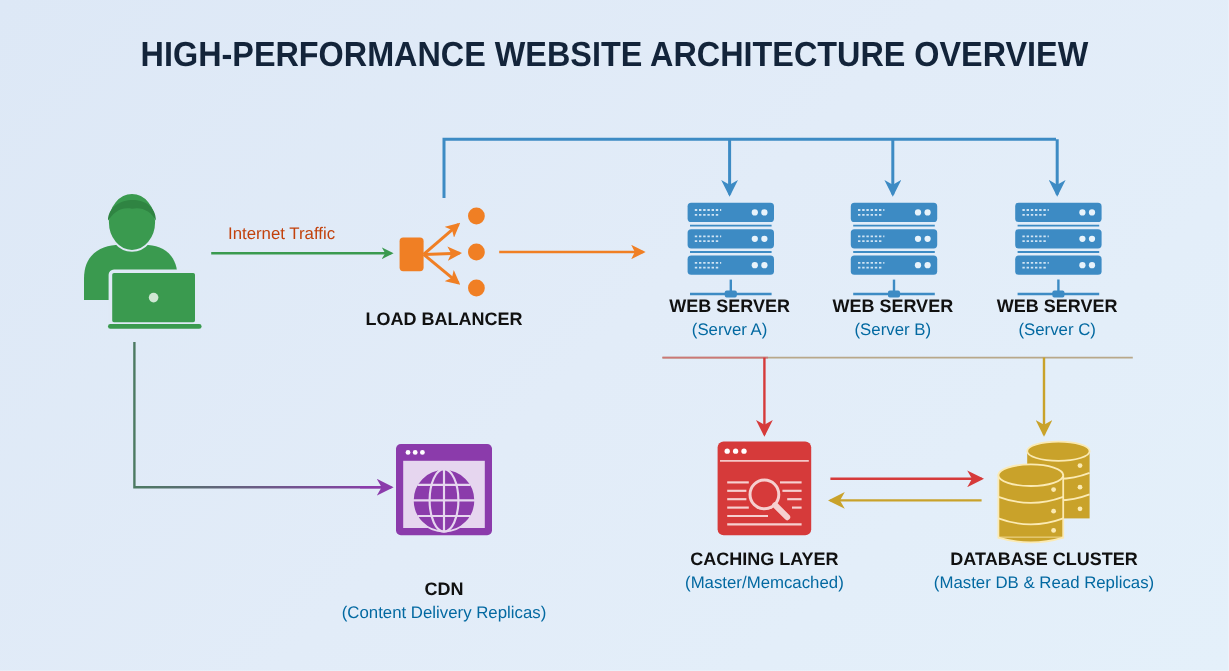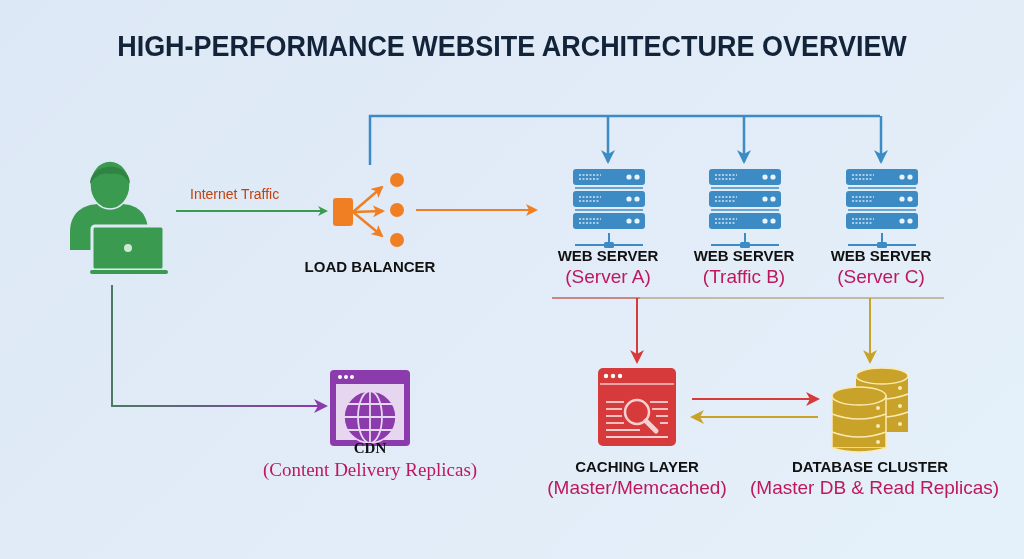--- a/index.html
+++ b/index.html
@@ -9,21 +9,21 @@
     font-family: "Liberation Sans", sans-serif;
   }
   .title {
     position: absolute; left: 0; top: 30px; width: 1024px; text-align: center;
     font-family: "Liberation Sans", sans-serif; font-weight: 700; font-size: 29px;
     color: #13243a; letter-spacing: 0px; transform: scaleX(0.93);
   }
   svg.diagram { position: absolute; left: 0; top: 0; }
   .lbl { position: absolute; text-align: center; color: #111; }
   .lbl .h { font-weight: 700; font-size: 15px; display: block; white-space: nowrap; }
-  .lbl .s { font-size: 19px; display: block; white-space: nowrap; color: #be185d; margin-top: 2px; }
+  .lbl .s { font-size: 14px; display: block; white-space: nowrap; color: #0369a1; margin-top: 2px; }
   .traffic { position: absolute; left: 190px; top: 186px; font-size: 14px; color: #c2410c; }
 </style>
 </head>
 <body>
 
 <div class="title">HIGH-PERFORMANCE WEBSITE ARCHITECTURE OVERVIEW</div>
 
 <svg class="diagram" width="1024" height="559" viewBox="0 0 1024 559">
   <defs>
     <marker id="arrGreen" markerWidth="10" markerHeight="10" refX="8" refY="5" orient="auto" markerUnits="userSpaceOnUse">
@@ -220,28 +220,28 @@
 <div class="lbl" style="left:290px; top:258px; width:160px;text-align:center;">
   <span class="h">LOAD BALANCER</span>
 </div>
 
 <div class="lbl" style="left:548px; top:247px; width:120px;">
   <span class="h">WEB SERVER</span>
   <span class="s">(Server A)</span>
 </div>
 <div class="lbl" style="left:684px; top:247px; width:120px;">
   <span class="h">WEB SERVER</span>
-  <span class="s">(Traffic B)</span>
+  <span class="s">(Server B)</span>
 </div>
 <div class="lbl" style="left:821px; top:247px; width:120px;">
   <span class="h">WEB SERVER</span>
   <span class="s">(Server C)</span>
 </div>
 
-<div class="lbl" style="left:250px; top:440px; width:240px;font-family:Liberation Serif, serif;">
+<div class="lbl" style="left:250px; top:483px; width:240px;">
   <span class="h">CDN</span>
   <span class="s">(Content Delivery Replicas)</span>
 </div>
 
 <div class="lbl" style="left:547px; top:458px; width:180px;">
   <span class="h">CACHING LAYER</span>
   <span class="s">(Master/Memcached)</span>
 </div>
 
 <div class="lbl" style="left:750px; top:458px; width:240px;text-align:center;">

